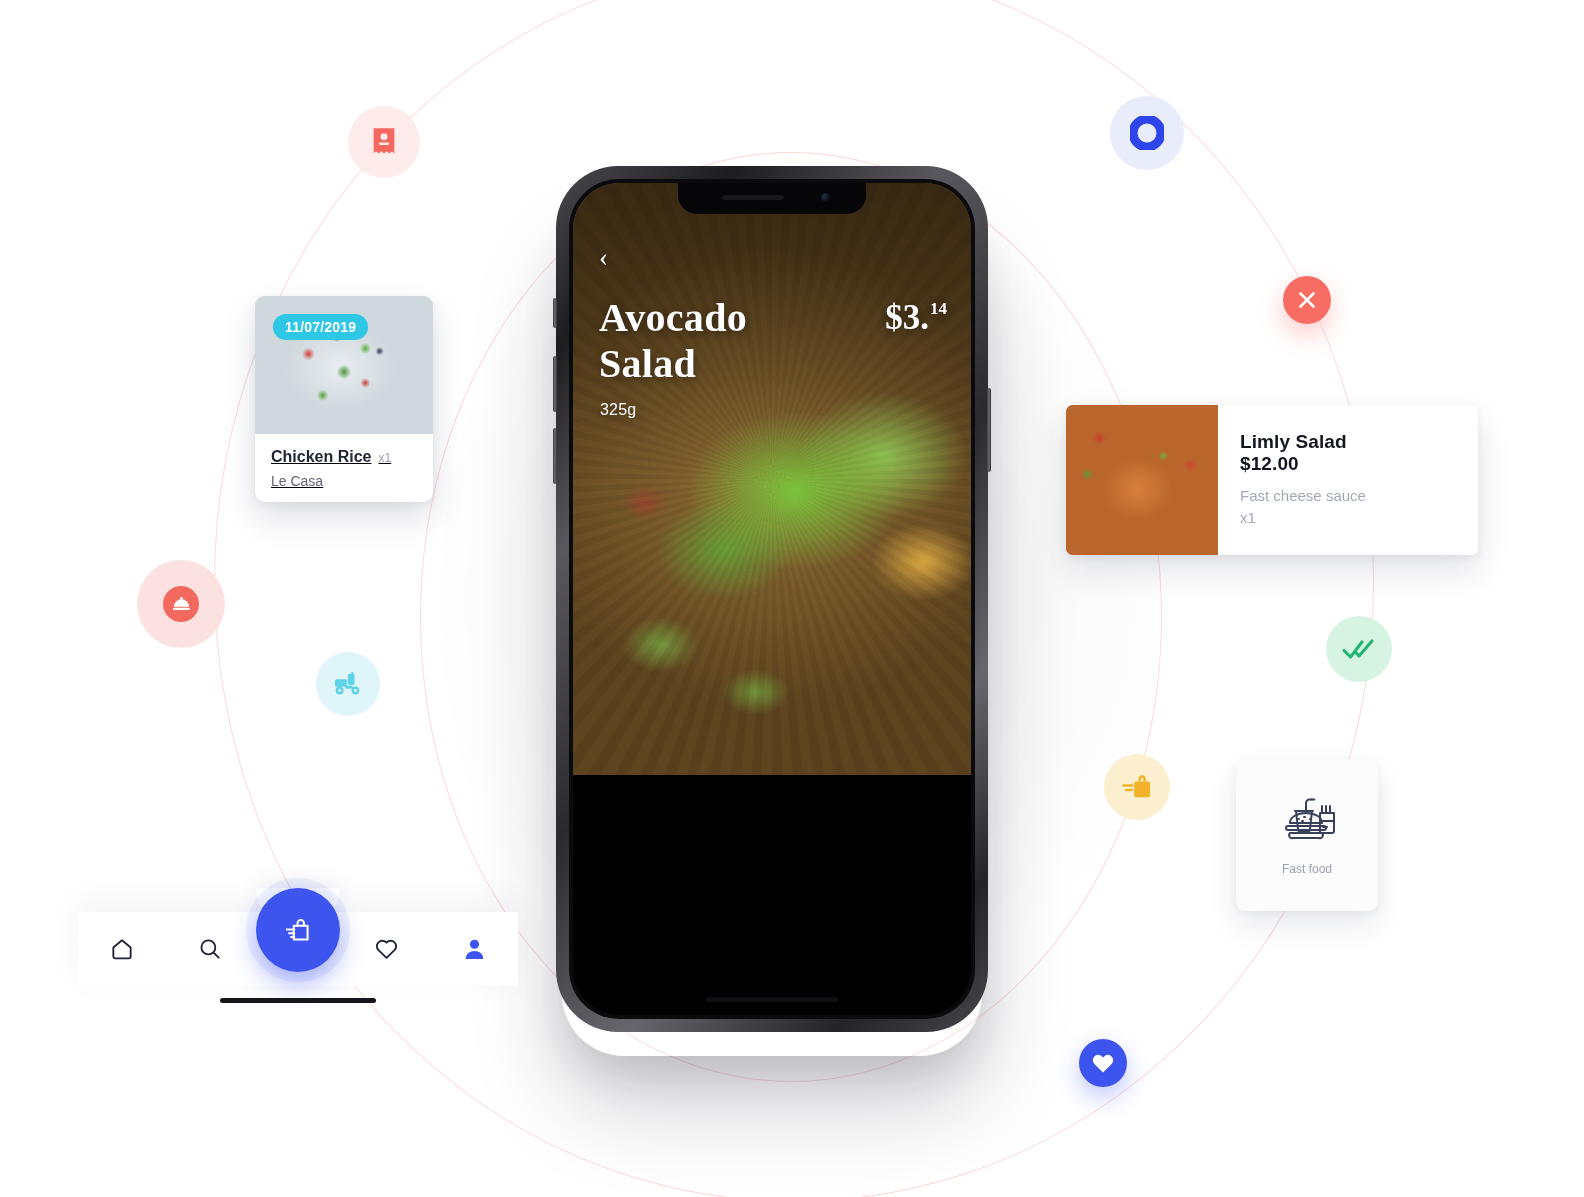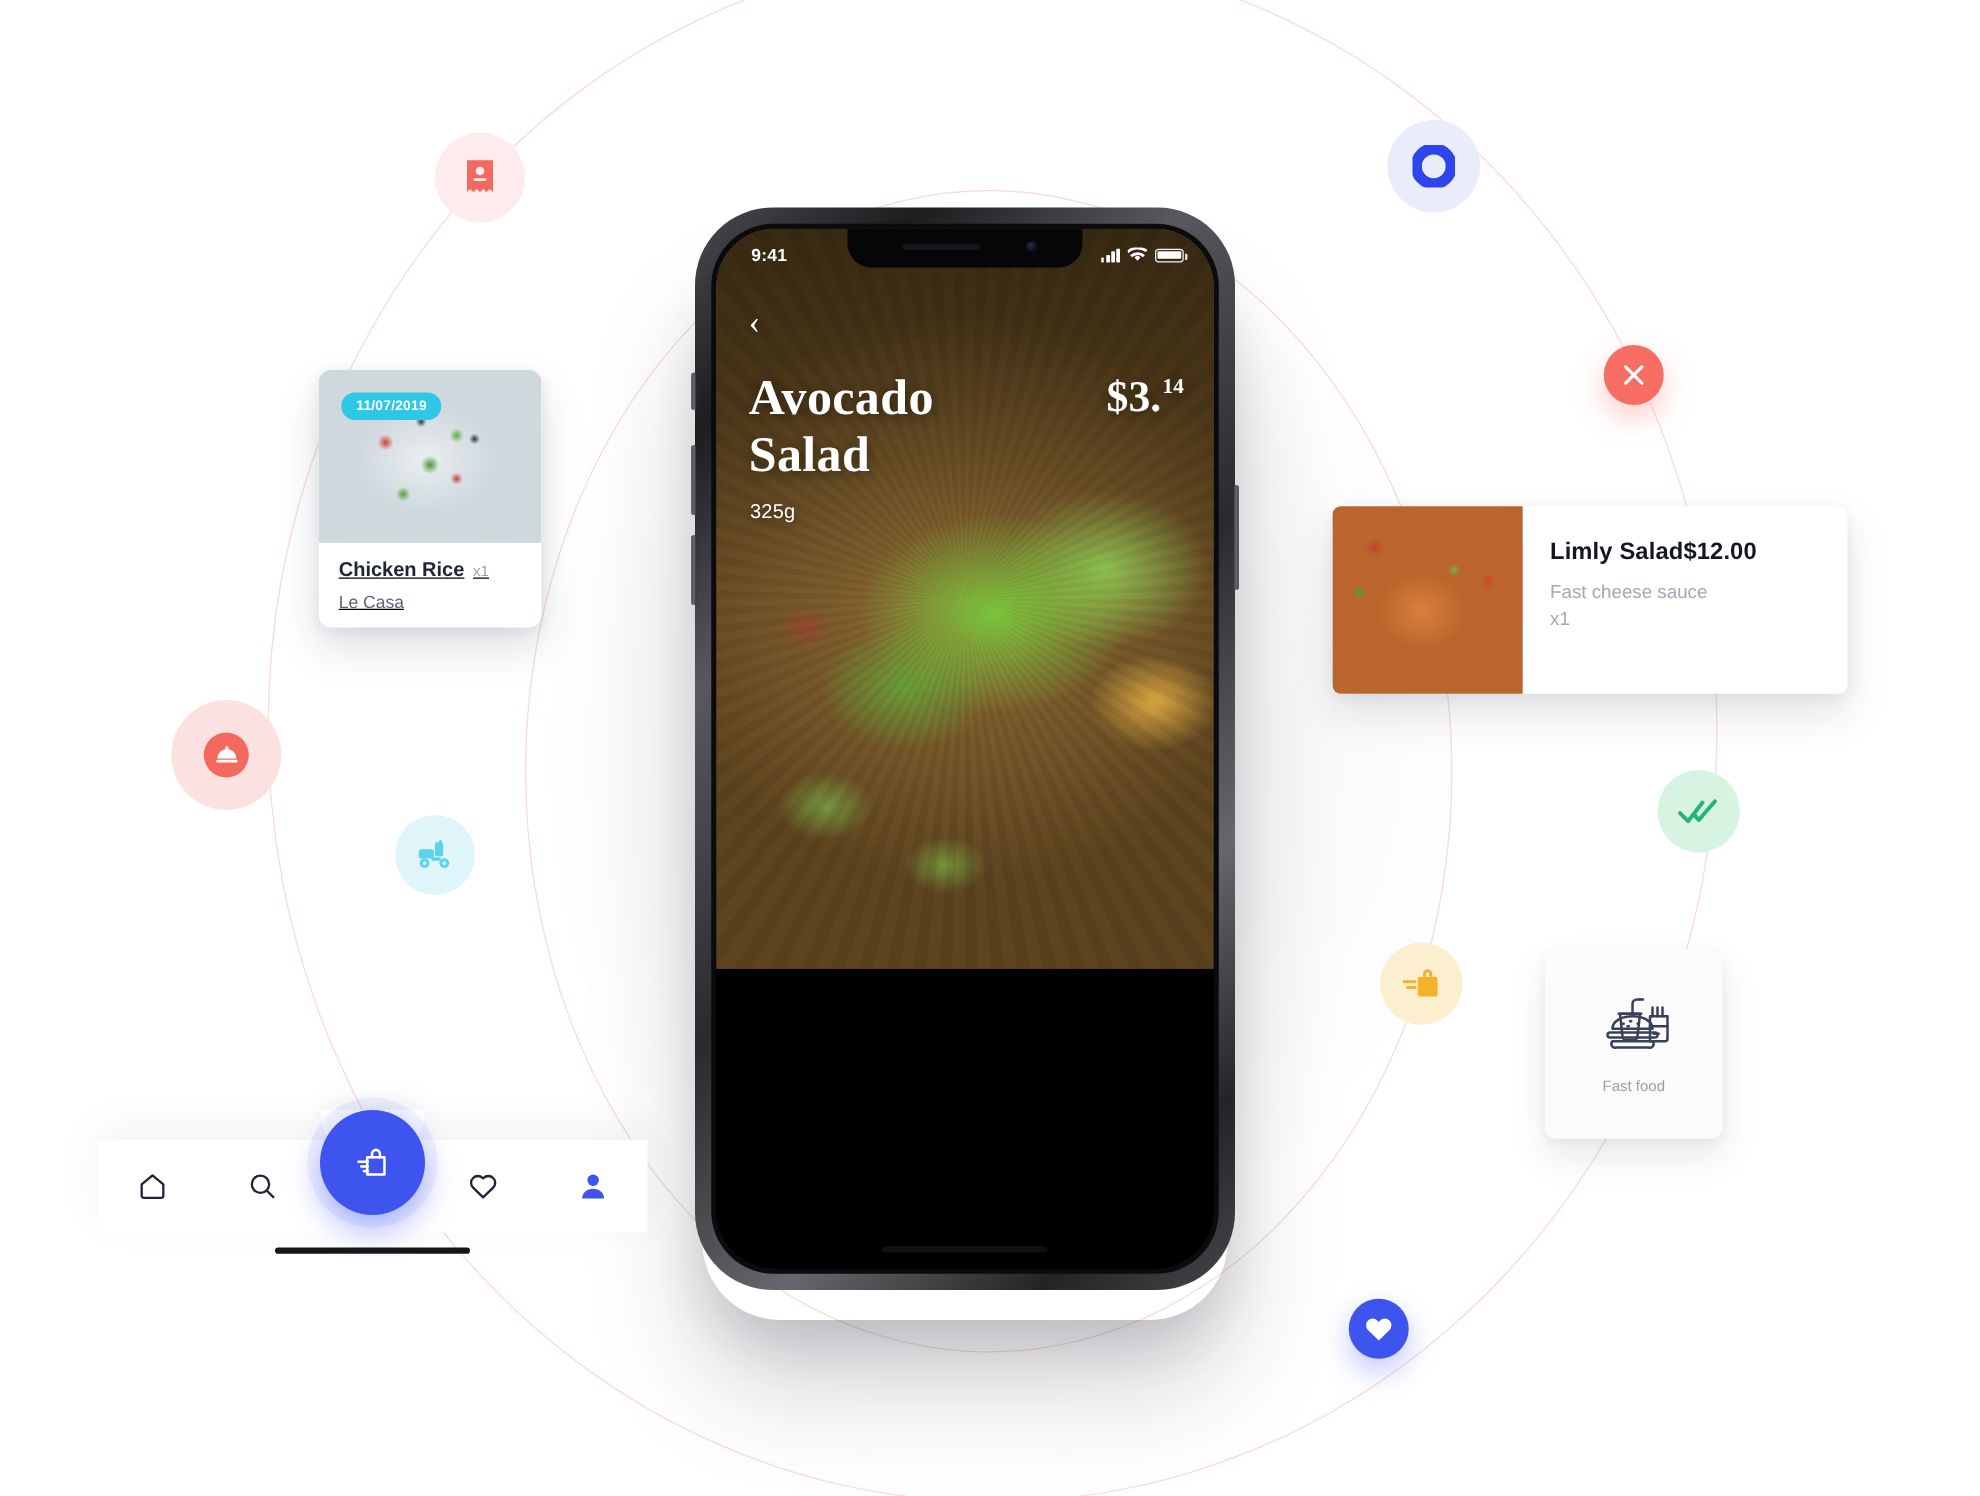--- a/index.html
+++ b/index.html
@@ -190,21 +190,21 @@
       radial-gradient(circle 6px at 46% 30%, #2c3454, transparent 72%),
       radial-gradient(circle 6px at 70% 40%, #2c3454, transparent 72%),
       radial-gradient(circle 8px at 38% 72%, #55a03a, transparent 72%),
       radial-gradient(circle 8px at 62% 38%, #5fae41, transparent 72%),
       radial-gradient(circle 10px at 50% 55%, #4d9636, transparent 74%),
       radial-gradient(ellipse 74px 56px at 48% 52%, #e9eef1 0%, #cfd8dd 76%),
       linear-gradient(140deg,#dfe5e9,#b9c3ca);
   }
   .date-badge {
     position:absolute; left:18px; top:18px;
-    background:#2ec7e6; color:#fff; font-size:11px; font-weight:bold;
+    background:#2ec7e6; color:#fff; font-size:14px; font-weight:bold;
     padding:5px 12px; border-radius:14px; letter-spacing:.2px;text-align:center;
   }
   #order-card .body { padding: 14px 16px 0 16px; text-decoration: underline; }
   .oc-title { font-size:16px; font-weight:bold; color:#1d2433; display:flex; align-items:baseline; gap:7px; }
   .oc-qty { font-size:12px; color:#9aa1ad; font-weight:normal; }
   .oc-sub { margin-top:7px; font-size:14px; color:#5c6373; }
 
   
   #product-card {
     position:absolute; left:1066px; top:405px; width:412px; height:150px;
@@ -218,21 +218,21 @@
       radial-gradient(circle 10px at 22% 22%, #c8402e, transparent 72%),
       radial-gradient(circle 8px at 14% 46%, #5a9b3c, transparent 72%),
       radial-gradient(circle 9px at 82% 40%, #d2452f, transparent 72%),
       radial-gradient(circle 7px at 64% 34%, #6fb046, transparent 72%),
       radial-gradient(ellipse 46px 40px at 47% 56%, #d9803c 0%, #b9652c 78%),
       radial-gradient(circle 12px at 52% 50%, #f4f0e6, transparent 74%),
       radial-gradient(ellipse 62px 54px at 48% 58%, #cfc6b4 0%, #b6ab96 80%),
       linear-gradient(140deg,#dfe3e6,#c3ccd2);
   }
   #product-card .info { flex:1; padding: 26px 22px 0 22px; }
-  .pc-row { display:flex; justify-content:flex-start; align-items:baseline; }
+  .pc-row { display:flex; justify-content:flex-start; align-items:baseline;flex-direction:column; }
   .pc-title { font-size:19px; font-weight:bold; color:#131722; letter-spacing:.1px; }
   .pc-price { font-size:19px; font-weight:bold; color:#131722; letter-spacing:.1px; }
   .pc-desc { margin-top:12px; font-size:15px; color:#a2a8b4; }
   .pc-qty { margin-top:5px; font-size:15px; color:#a2a8b4; }
 
   
   #fastfood-card {
     position:absolute; left:1236px; top:759px; width:142px; height:152px;
     background:#fbfbfc; border-radius:9px;
     box-shadow: 0 14px 30px rgba(30,35,70,0.10), 0 2px 8px rgba(30,35,70,0.05);
@@ -304,35 +304,20 @@
         <div class="screen">
 
           <div class="hero"></div>
           <div class="hero-veil"></div>
 
           <div class="notch">
             <span class="speaker"></span>
             <span class="cam"></span>
           </div>
 
-          <div class="statusbar">
-            <span>9:41</span>
-            <span class="status-right">
-              <span class="bars">
-                  <i></i>
-                  <i></i>
-                  <i></i>
-                  <i></i>
-                </span>
-              <svg width="16" height="12" viewBox="0 0 16 12">
-                <path d="M8 10.6 5.6 7.9a3.6 3.6 0 0 1 4.8 0L8 10.6zM8 6.1c-1.7 0-3.2.6-4.3 1.7L2.1 6.2A8.4 8.4 0 0 1 8 3.8c2.3 0 4.4.9 5.9 2.4l-1.6 1.6A6 6 0 0 0 8 6.1zM8 1.6c-3 0-5.6 1.1-7.6 3L-.1 2.1A13 13 0 0 1 8-.7c3.1 0 6 1.1 8.1 2.8l-1.5 1.5A10.7 10.7 0 0 0 8 1.6z" fill="#fff"></path>
-              </svg>
-              <span class="batt"></span>
-            </span>
-          </div>
 
           <div class="back-btn">‹</div>
 
           <div class="dish-title">Avocado Salad</div>
           <div class="dish-weight">325g</div>
           <div class="dish-price">
             <span>$3.</span>
             <span class="cents">14</span>
           </div>
 

